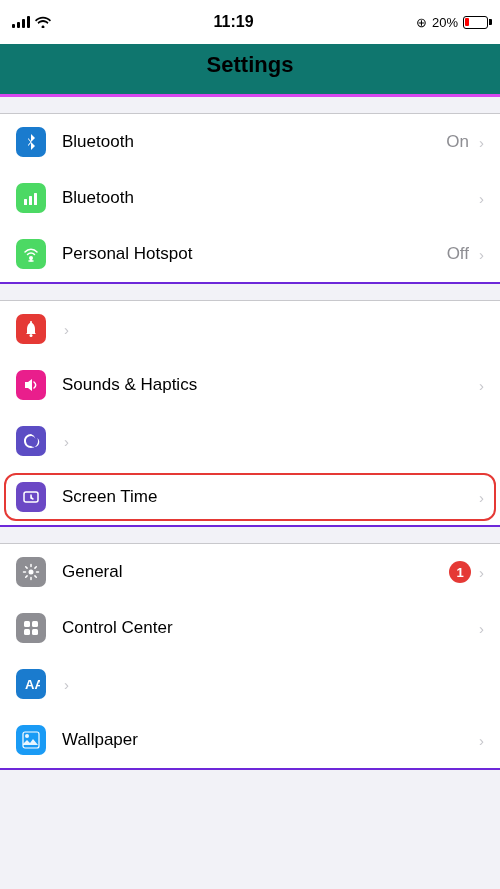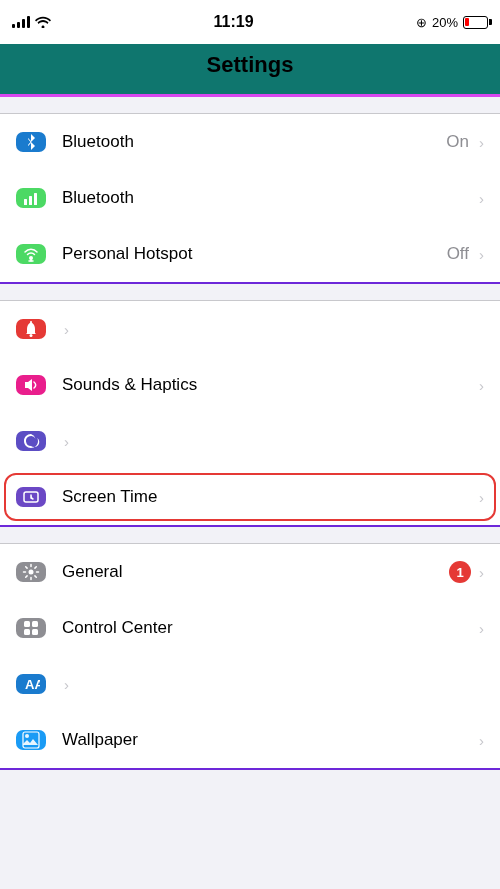--- a/index.html
+++ b/index.html
@@ -136,21 +136,21 @@
       position: absolute;
       bottom: 0;
       left: 62px;
       right: 0;
       height: 0.5px;
       background: #c8c8cc;
     }
 
     .row-icon {
       width: 30px;
-      height: 20px;
+      height: 30px;
       border-radius: 7px;
       display: flex;
       align-items: center;
       justify-content: center;
       margin-right: 16px;
       flex-shrink: 0;
       font-size: 16px;
       color: #fff;
     }
 

